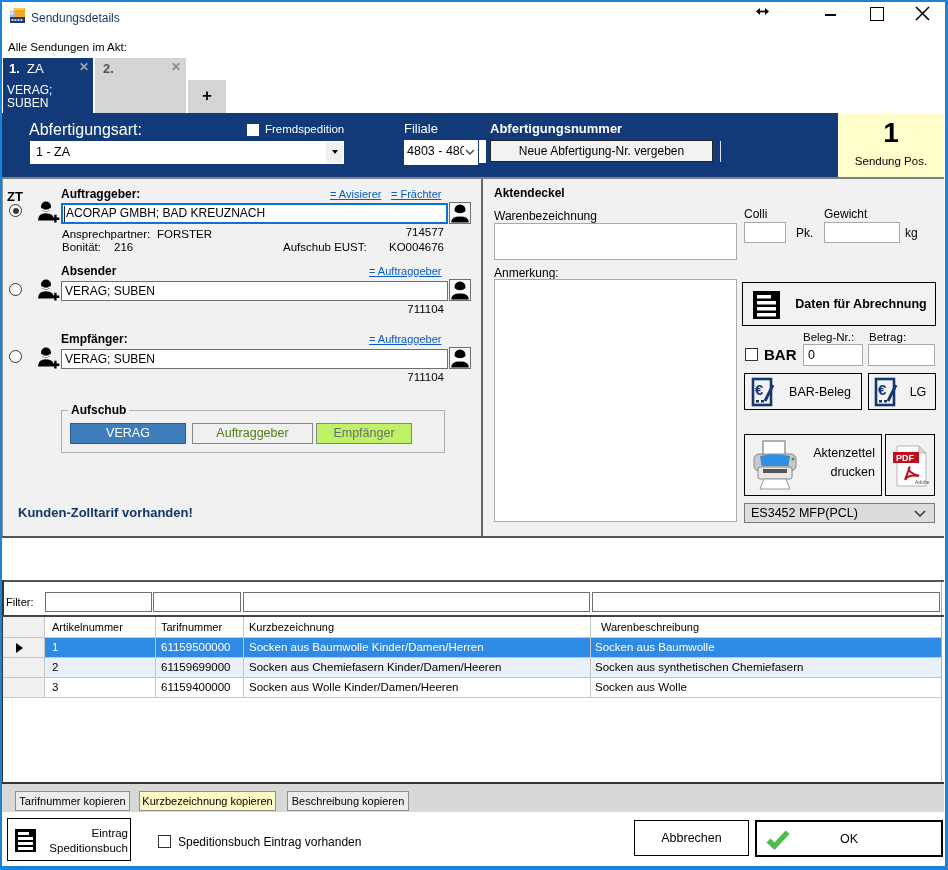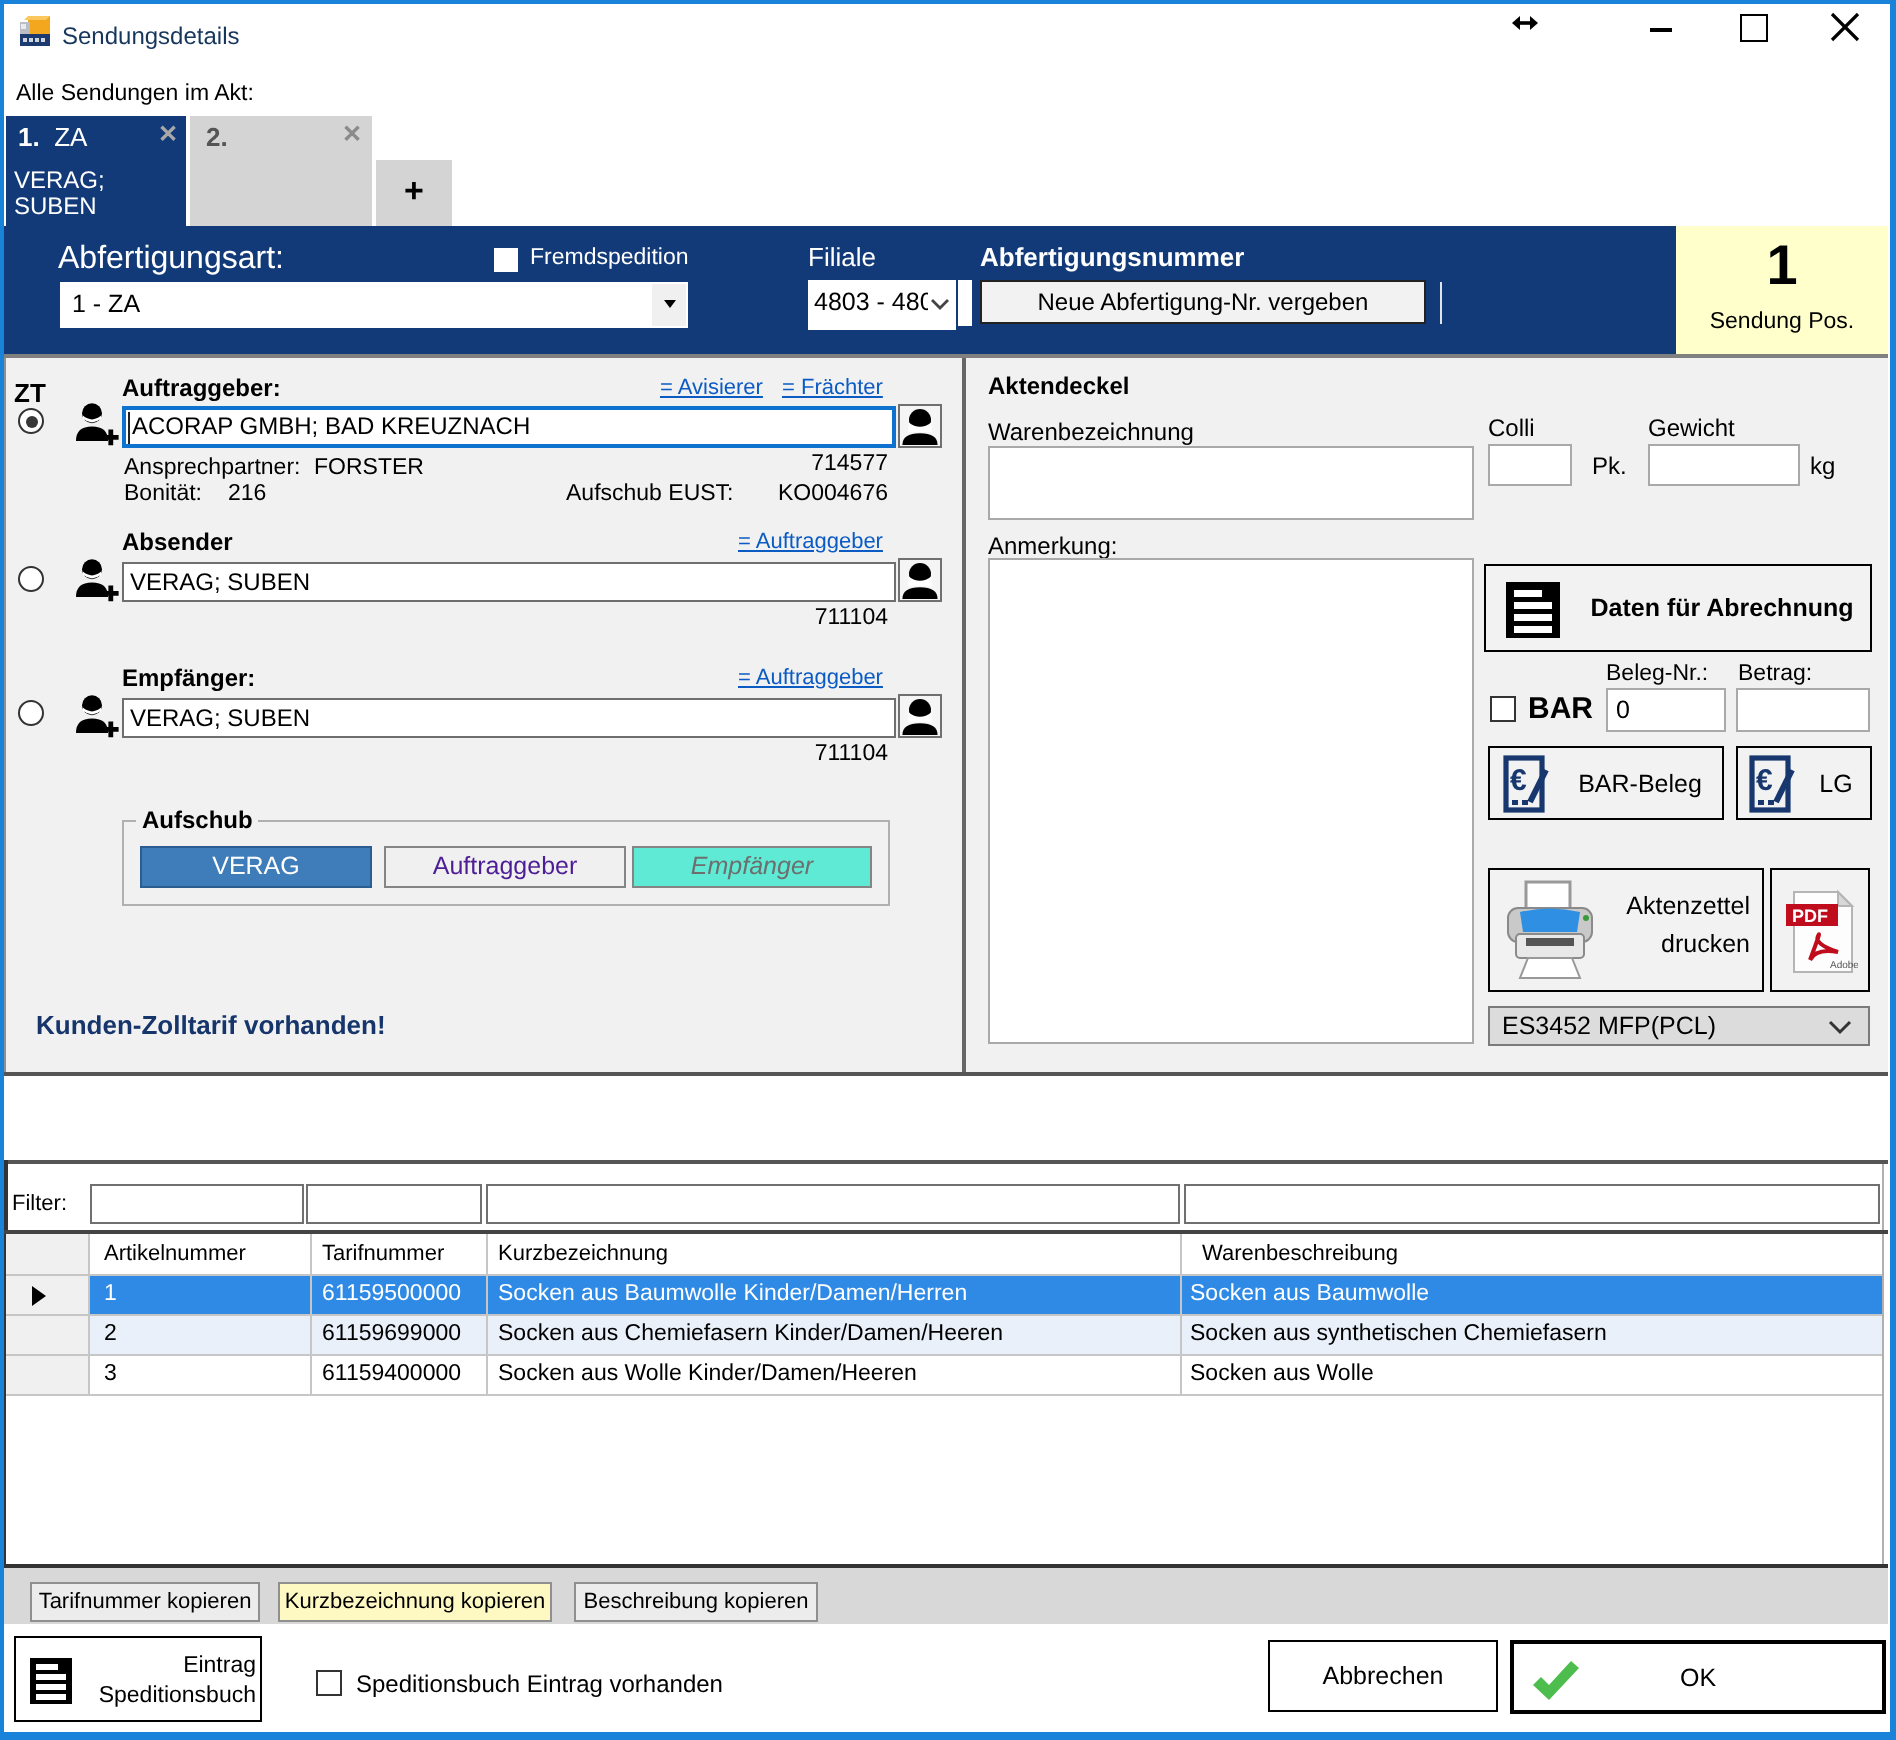--- a/index.html
+++ b/index.html
@@ -156,22 +156,22 @@
       <circle cx="10" cy="7" r="5.5" fill="#000"></circle>
       <path d="M4.2 8.1 Q10 12.6 15.8 8.1 L15.8 13 L4.2 13 Z" fill="#fff"></path>
       <path d="M1.2 19.5 Q1.2 13.6 10 13.6 Q18.8 13.6 18.8 19.5 Z" fill="#000"></path>
     </svg>
   </div>
   <div class="abs" style="left:340px;top:371px;width:104px;text-align:right;font-size:11.5px;">711104</div>
 
   <div class="abs" style="left:61px;top:410px;width:384px;height:43px;border:1px solid #b0b0b0;"></div>
   <div class="abs b" style="left:68px;top:403px;font-size:12px;background:#f1f1f1;padding:0 3px;">Aufschub</div>
   <div class="abs" style="left:70px;top:423px;width:116px;height:21px;background:#3e7cba;border:1px solid #2c5d91;color:#fff;text-align:center;font-size:12.5px;line-height:19px;">VERAG</div>
-  <div class="abs" style="left:192px;top:423px;width:121px;height:21px;background:#f0f0f0;border:1px solid #858585;color:#4c1d95;text-align:center;font-size:12.5px;line-height:19px;">Auftraggeber</div>
-  <div class="abs" style="left:316px;top:423px;width:120px;height:21px;background:#5eead4;border:1px solid #858585;color:#6e6e6e;text-align:center;font-size:12.5px;line-height:19px;font-style:italic;">Empfänger</div>
+  <div class="abs" style="left:192px;top:423px;width:121px;height:21px;background:#f0f0f0;border:1px solid #858585;color:#4d7c0f;text-align:center;font-size:12.5px;line-height:19px;">Auftraggeber</div>
+  <div class="abs" style="left:316px;top:423px;width:96px;height:21px;background:#bef264;border:1px solid #858585;color:#6e6e6e;text-align:center;font-size:12.5px;line-height:19px;">Empfänger</div>
 
   <div class="abs b" style="left:18px;top:505px;font-size:13px;color:#15356b;">Kunden-Zolltarif vorhanden!</div>
 
   <div class="abs b" style="left:494px;top:186px;font-size:12px;">Aktendeckel</div>
   <div class="abs" style="left:494px;top:209px;font-size:12px;">Warenbezeichnung</div>
   <div class="abs" style="left:494px;top:223px;width:243px;height:37px;background:#fff;border:1px solid #a9a9a9;"></div>
   <div class="abs" style="left:744px;top:207px;font-size:12px;">Colli</div>
   <div class="abs" style="left:744px;top:222px;width:42px;height:21px;background:#fff;border:1px solid #a9a9a9;"></div>
   <div class="abs" style="left:796px;top:226px;font-size:12px;">Pk.</div>
   <div class="abs" style="left:824px;top:207px;font-size:12px;">Gewicht</div>

